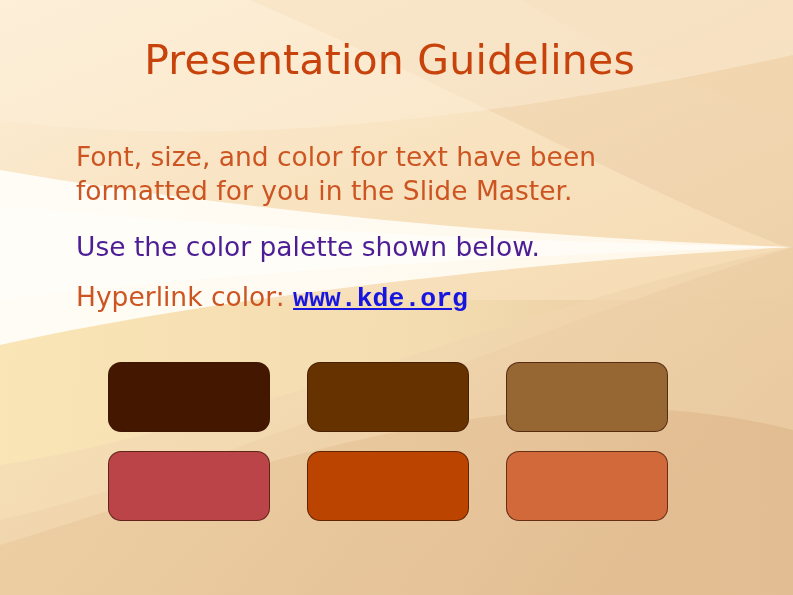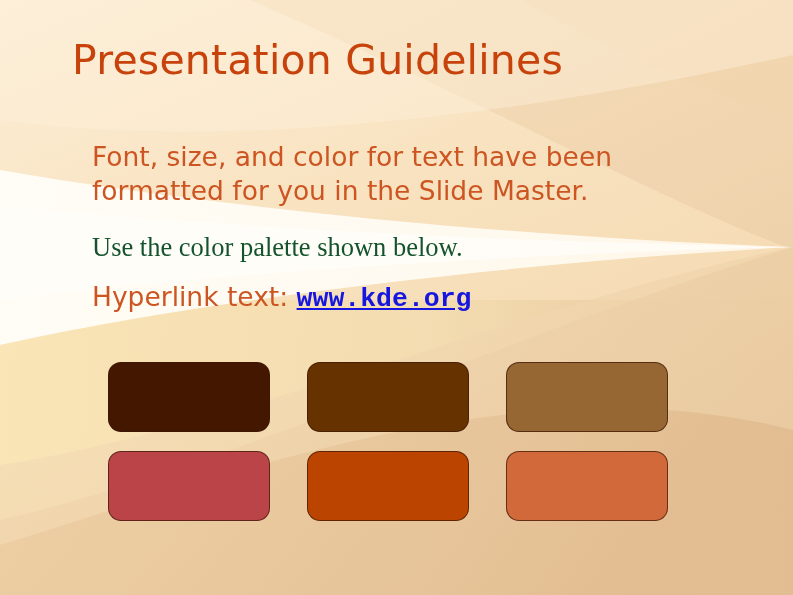--- a/index.html
+++ b/index.html
@@ -25,32 +25,32 @@
     height: 595px;
     pointer-events: none;
   }
 
   
   #title {
     position: absolute;
     left: 0;
     top: 38px;
     width: 635px;
-    text-align: center;
+    text-align: right;
     font-size: 41px;
     line-height: 1.12;
     letter-spacing: 0.2px;
     color: #c8430c;
     white-space: nowrap;
   }
 
   
   #body {
     position: absolute;
-    left: 92px;
+    left: 76px;
     top: 140px;
     width: 660px;
   }
   .para {
     font-size: 26.5px;
     line-height: 1.30;
     color: #cc5522;
     margin: 0 0 16px 0;
   }
   .para.p1 { width: 640px; margin-bottom: 21px; }
@@ -137,23 +137,23 @@
 
     <path d="M0,0 L793,0 L793,55 C500,120 220,150 0,120 Z" fill="#fdf0da" opacity="0.45"></path>
   </svg>
 
   <div id="title" style="color: rgb(200, 67, 12);">Presentation Guidelines</div>
 
   <div id="body">
 
     <p class="para p1" style="color: rgb(204, 85, 34);">Font, size, and color for text have been formatted for you in the Slide Master.</p>
 
-    <p class="para p2" style="color: #14532d; font-family: Liberation Serif, serif;">Use the color palette shown below.</p>
+    <p class="para p2" style="color: #4c1d95;">Use the color palette shown below.</p>
 
-    <p class="para p3" style="color: rgb(204, 85, 34);"><span>Hyperlink text: </span><a class="hyperlink" href="#" style="color: rgb(22, 22, 224); font-family: Liberation Mono, monospace;">www.kde.org</a></p>
+    <p class="para p3" style="color: rgb(204, 85, 34);"><span>Hyperlink color: </span><a class="hyperlink" href="#" style="color: rgb(22, 22, 224); font-family: Liberation Mono, monospace;">www.kde.org</a></p>
 
   </div>
 
   <div id="palette">
     <div class="swatch sw-r0 sw-c0" style="background: rgb(68, 24, 0);"></div>
     <div class="swatch sw-r0 sw-c1" style="background: rgb(102, 51, 0);"></div>
     <div class="swatch sw-r0 sw-c2" style="background: rgb(150, 103, 51);"></div>
     <div class="swatch sw-r1 sw-c0" style="background: rgb(187, 68, 73);"></div>
     <div class="swatch sw-r1 sw-c1" style="background: rgb(187, 68, 0);"></div>
     <div class="swatch sw-r1 sw-c2" style="background: rgb(210, 105, 58);"></div>

